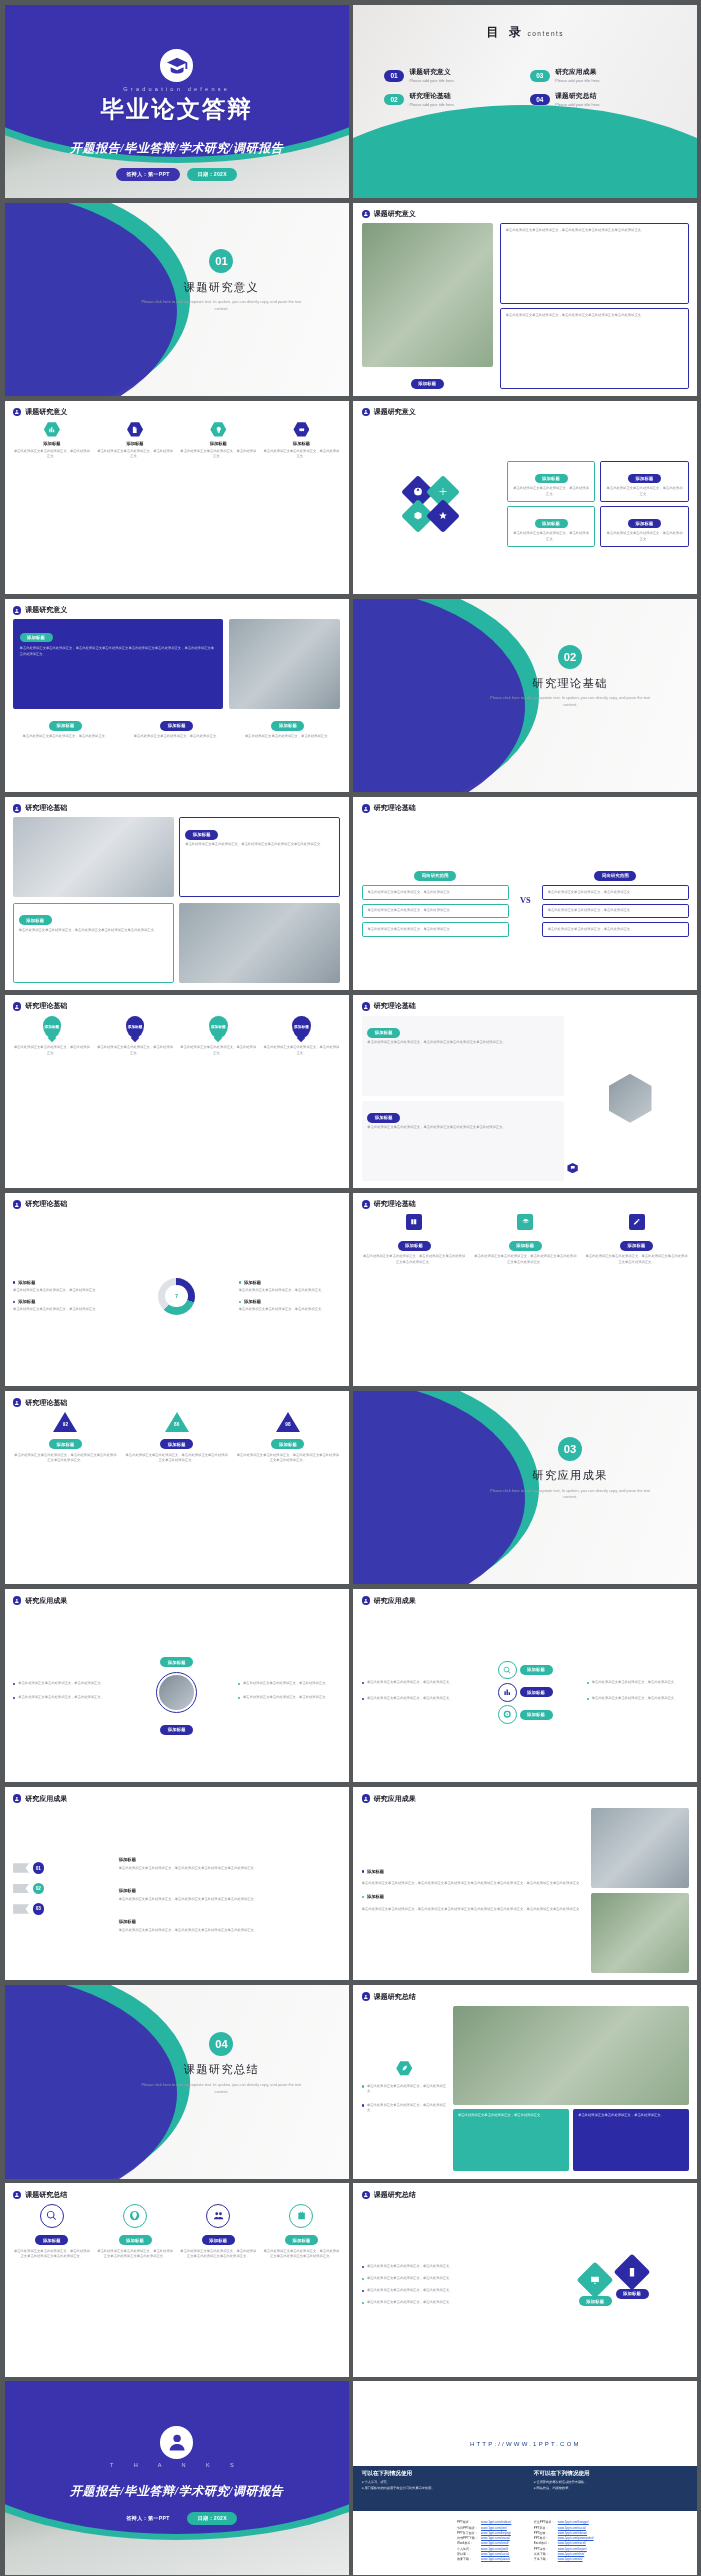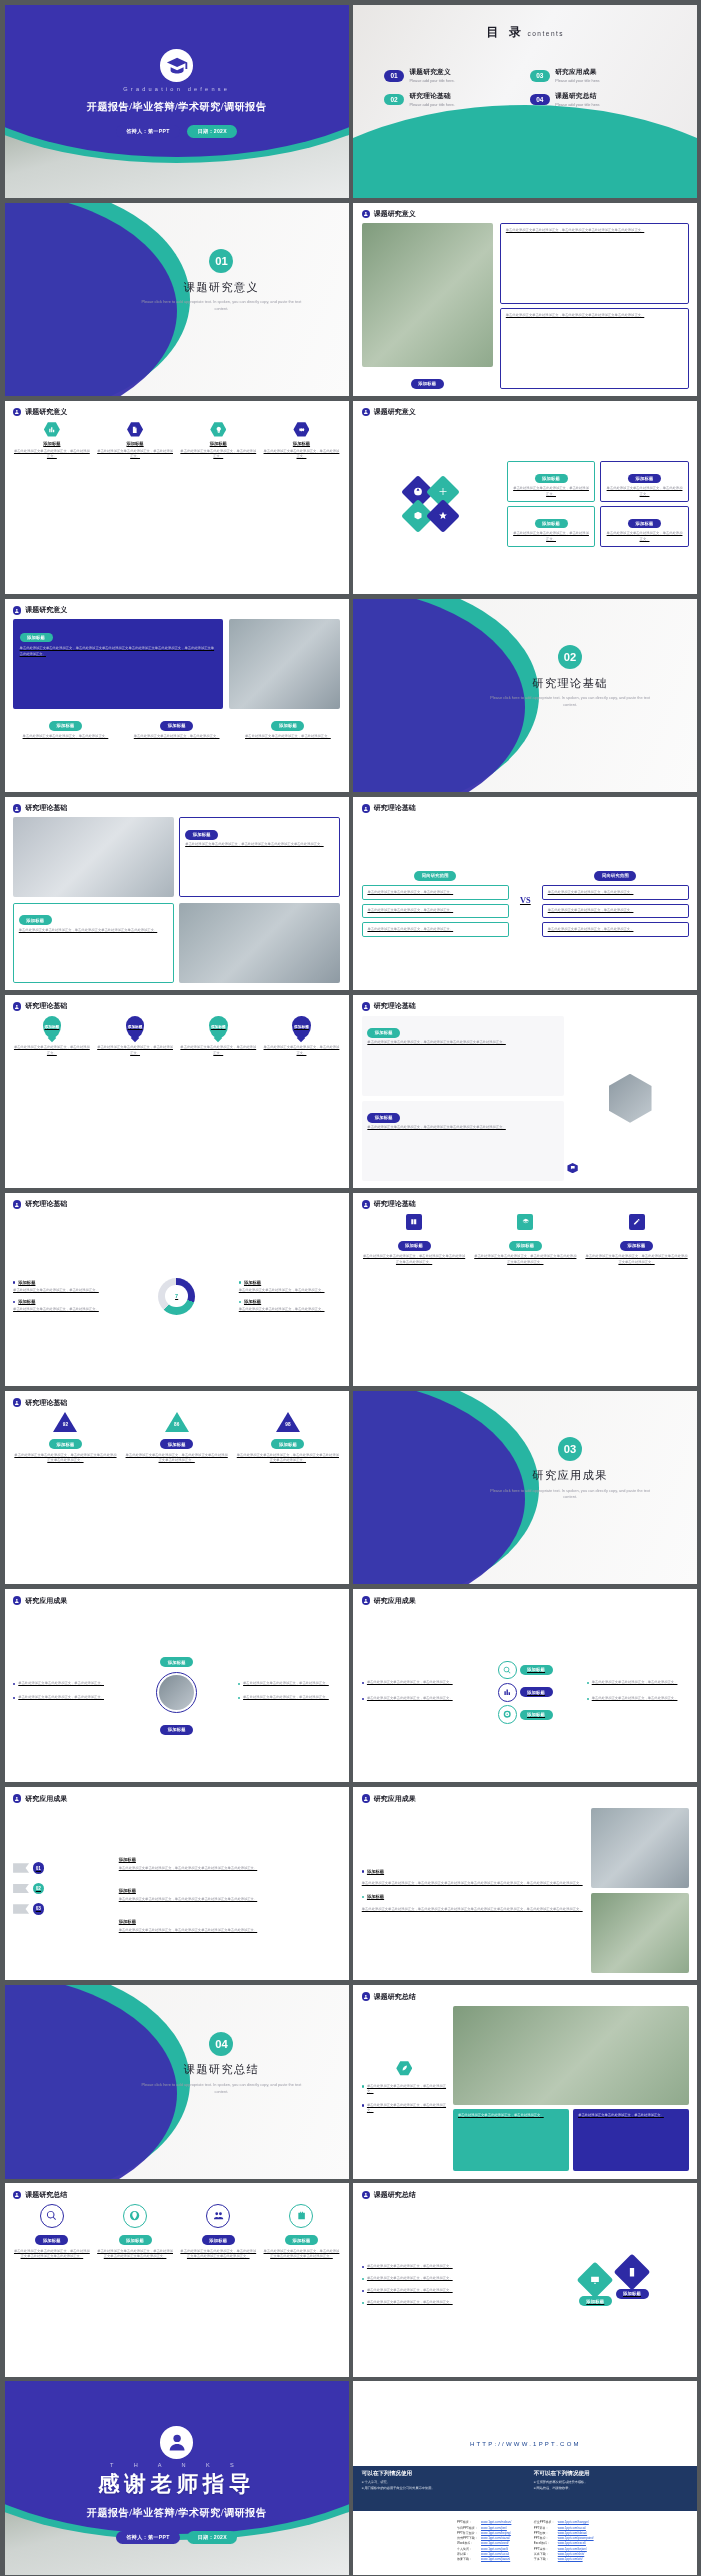--- a/index.html
+++ b/index.html
@@ -29,21 +29,21 @@
     z-index:2;
   }
   .cover .cov-inner { position:absolute; inset:0; z-index:5; text-align:center; color:#fff; }
   .cov-badge-icon {
     width:9.5%; aspect-ratio:1; margin:13% auto 0; background:#fff; border-radius:50%;
     display:flex; align-items:center; justify-content:center;
   }
   .cov-badge-icon svg { width:68%; height:68%; fill:#3a33ad; }
   .cov-eyebrow { font-size:5.6px; letter-spacing:3.2px; margin-top:3.7px; color:#c9c6ea; }
   .cov-title { font-family:"Liberation Serif", serif; font-weight:bold; font-size:23.4px; letter-spacing:1.9px; margin-top:0.9px; text-shadow:0 0.9px 1.9px rgba(0,0,0,.18); }
-  .cov-sub { font-family:"Liberation Serif", serif; font-weight:bold; font-size:10px; letter-spacing:0.6px; margin-top:8px; }
+  .cov-sub { font-family:"Liberation Serif", serif; font-weight:bold; font-size:12px; letter-spacing:0.6px; margin-top:15px;font-style:italic; }
   .cov-pills { margin-top:11.2px; display:flex; gap:7.5px; justify-content:center; }
   .pill { font-size:5.1px; font-weight:bold; color:#fff; padding:3px 10.3px; border-radius:18.7px; letter-spacing:0.3px; }
   .pill.b { background:#3a33ad; }
   .pill.t { background:#27b5a2; }
   .cov-thanks .cov-title { font-size:21.5px; letter-spacing:4.7px; }
   .cov-thanks .cov-eyebrow { letter-spacing:9.4px; }
 
   
   .toc { background:#f4f4f5; }
   .toc .bg { position:absolute; inset:0; background:linear-gradient(120deg,#e8e6e4,#f6f6f7 45%,#eceaea); }
@@ -82,21 +82,21 @@
     font-size:11.2px; font-weight:bold; display:flex; align-items:center; justify-content:center; margin:0 auto; }
   .sect-h { font-family:"Liberation Serif", serif; font-size:11.2px; color:#1b1b26; margin-top:6.5px; letter-spacing:1.4px; }
   .sect-p { font-size:3.9px; color:#9b9ba6; line-height:1.75; margin-top:4.7px; padding:0 10%; }
 
   
   .ct { background:#fff; padding:6.5px 8.4px; }
   .ct-head { display:flex; align-items:center; gap:3.7px; }
   .ct-ico { width:8.4px; height:8.4px; border-radius:50%; background:#2d2aa5; display:flex; align-items:center; justify-content:center; flex:none; }
   .ct-ico svg { width:5.6px; height:5.6px; fill:#fff; }
   .ct-h { font-family:"Liberation Serif", serif; font-weight:bold; font-size:7px; color:#1a1a24; }
-  .ct-body { position:absolute; left:8.4px; right:8.4px; top:20.6px; bottom:7.5px;text-decoration:underline; }
+  .ct-body { position:absolute; left:8.4px; right:8.4px; top:20.6px; bottom:7.5px; }
 
   
   .lbl { font-size:4.3px; font-weight:bold; color:#fff; letter-spacing:0.2px; }
   .lbl-d { font-size:4.3px; font-weight:bold; color:#222; }
   .body-sm { font-size:3.3px; color:#8a8a95; line-height:1.65; }
 
   .chip { background:#2d2aa5; border-radius:8.4px; padding:2.4px 7.5px; display:inline-block; }
   .chip.t { background:#2db7a4; }
 
   
@@ -172,20 +172,21 @@
     <div class="photo"></div>
     <div class="arcteal"></div>
     <div class="arcblue2"></div>
     <div class="cov-inner">
       <div class="cov-badge-icon">
         <svg viewBox="0 0 24 24">
             <path d="M12 3 1 8l11 5 9-4.1V15h2V8L12 3zM5 13.2V17c0 1.7 3.1 3 7 3s7-1.3 7-3v-3.8l-7 3.2-7-3.2z"></path>
           </svg>
       </div>
       <div class="cov-eyebrow">Graduation defense</div>
+      <div class="cov-title">毕业论文答辩</div>
       <div class="cov-sub">开题报告/毕业答辩/学术研究/调研报告</div>
       <div class="cov-pills">
         <span class="pill b">答辩人：第一PPT</span>
         <span class="pill t">日期：202X</span>
       </div>
     </div>
   </div>
 
   <div class="slide toc">
     <div class="bg"></div>
@@ -961,21 +962,20 @@
     <div class="arcteal"></div>
     <div class="arcblue2"></div>
     <div class="cov-inner">
       <div class="cov-badge-icon">
         <svg viewBox="0 0 24 24">
             <circle cx="12" cy="8" r="4"></circle>
             <path d="M4 21c0-4.4 3.6-7 8-7s8 2.6 8 7z"></path>
           </svg>
       </div>
       <div class="cov-eyebrow">T H A N K S</div>
-      <div class="cov-title">感谢老师指导</div>
       <div class="cov-sub">开题报告/毕业答辩/学术研究/调研报告</div>
       <div class="cov-pills">
         <span class="pill b">答辩人：第一PPT</span>
         <span class="pill t">日期：202X</span>
       </div>
     </div>
   </div>
 
   <div class="slide lastp">
     <div class="lp-url">HTTP://WWW.1PPT.COM</div>

